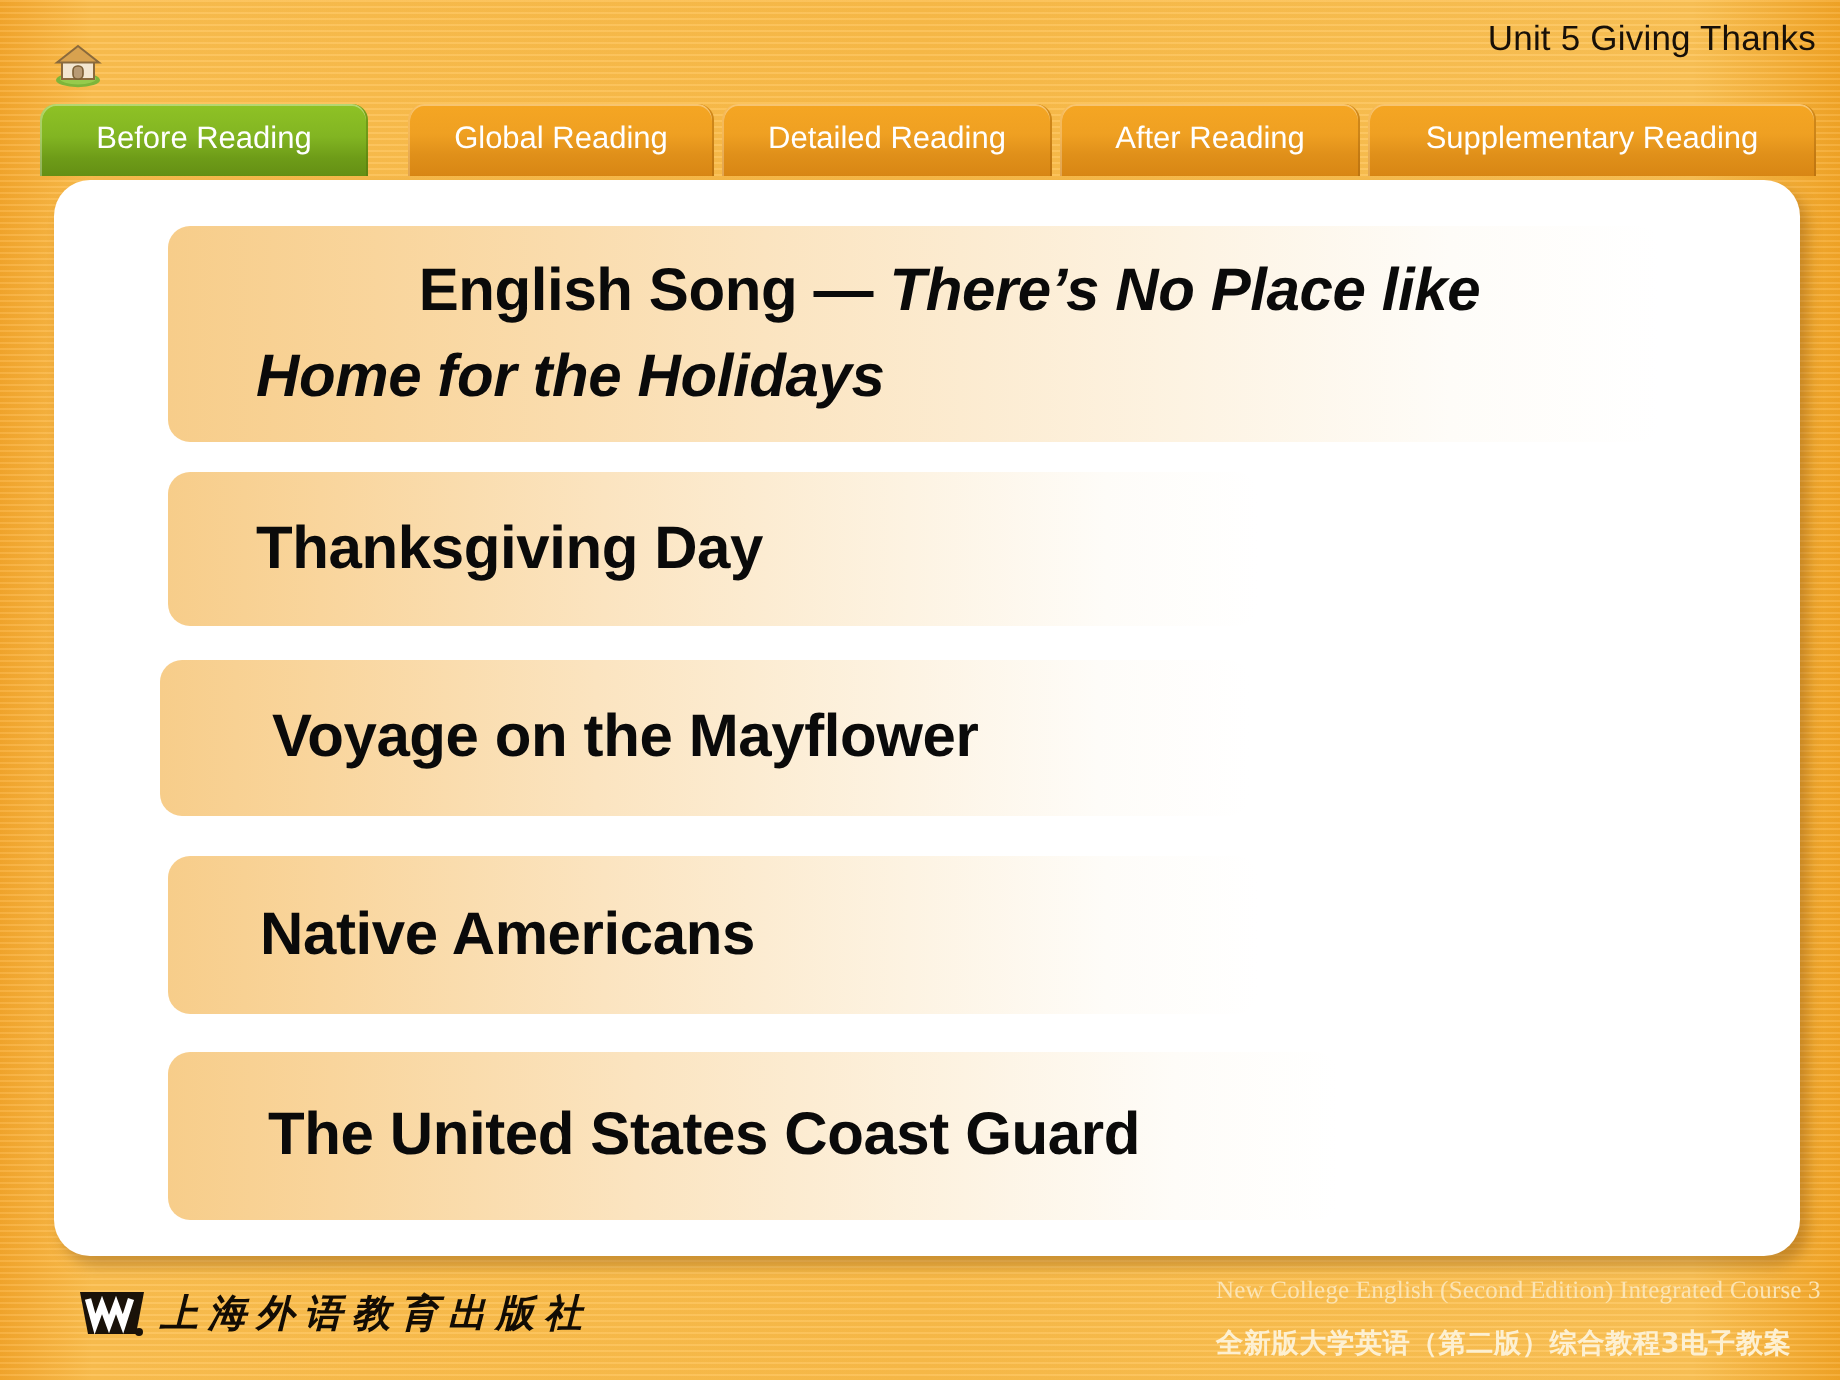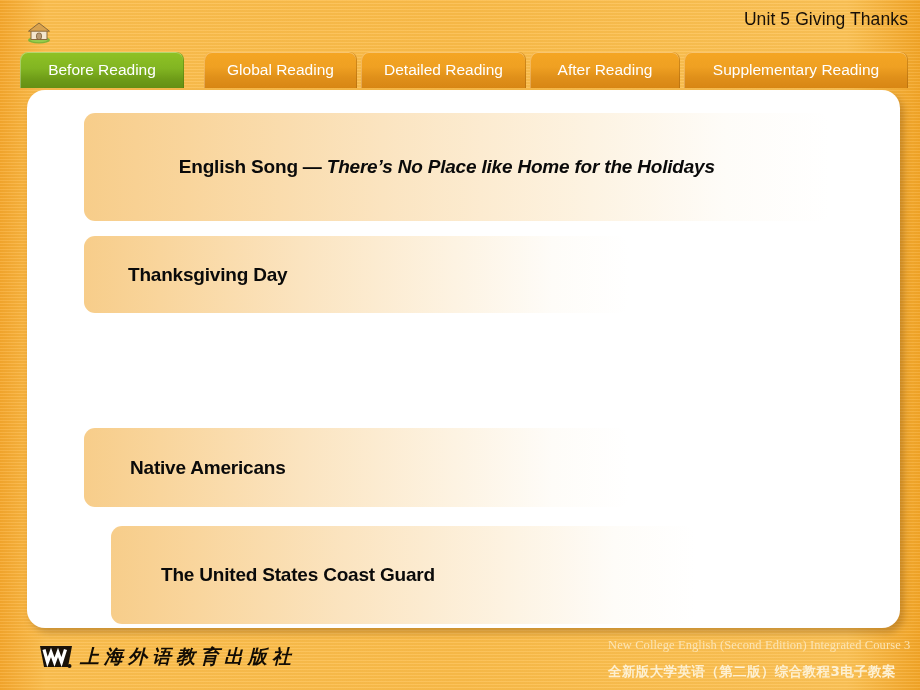--- a/index.html
+++ b/index.html
@@ -114,21 +114,21 @@
   .item {
     position: absolute;
     border-radius: 11px;
     background: linear-gradient(to right, #f7cd8a 0%, #f9d59c 14%, #fbe4c0 40%, #fdf3e2 68%, #fefcf8 86%, #ffffff 100%);
     display: flex;
     align-items: center;
   }
   .item-label {
     color: #0a0a0a;
     font-weight: bold;
-    font-size: 19px;
+    font-size: 30px;
     line-height: 1.44;
     letter-spacing: -0.2px;
     white-space: pre-wrap;
   }
   .item-label .ital {
     font-style: italic;
   }
 
   
   .item-0 { left: 57px;  top: 23px;  width: 746px; height: 108px; }
@@ -136,21 +136,21 @@
 
   .item-1 { left: 57px;  top: 146px; width: 545px; height: 77px; }
   .item-1 .item-label { padding-left: 44px; }
 
   .item-2 { left: 53px;  top: 240px; width: 545px; height: 78px; }
   .item-2 .item-label { padding-left: 56px; }
 
   .item-3 { left: 57px;  top: 338px; width: 545px; height: 79px; }
   .item-3 .item-label { padding-left: 46px; }
 
-  .item-4 { left: 57px;  top: 436px; width: 585px; height: 98px; margin-left: 27px; }
+  .item-4 { left: 57px;  top: 436px; width: 585px; height: 84px; }
   .item-4 .item-label { padding-left: 50px; }
 
   
   .footer {
     position: absolute;
     left: 0;
     top: 628px;
     width: 920px;
     height: 62px;
   }
@@ -232,20 +232,23 @@
       <div class="item item-0">
         <div class="item-label">
           <span>English Song — </span><span class="ital">There’s No Place like Home for the Holidays</span>
         </div>
       </div>
 
       <div class="item item-1">
         <div class="item-label">Thanksgiving Day</div>
       </div>
 
+      <div class="item item-2">
+        <div class="item-label">Voyage on the Mayflower</div>
+      </div>
 
       <div class="item item-3">
         <div class="item-label">Native Americans</div>
       </div>
 
       <div class="item item-4">
         <div class="item-label">The United States Coast Guard</div>
       </div>
 
     </div>

